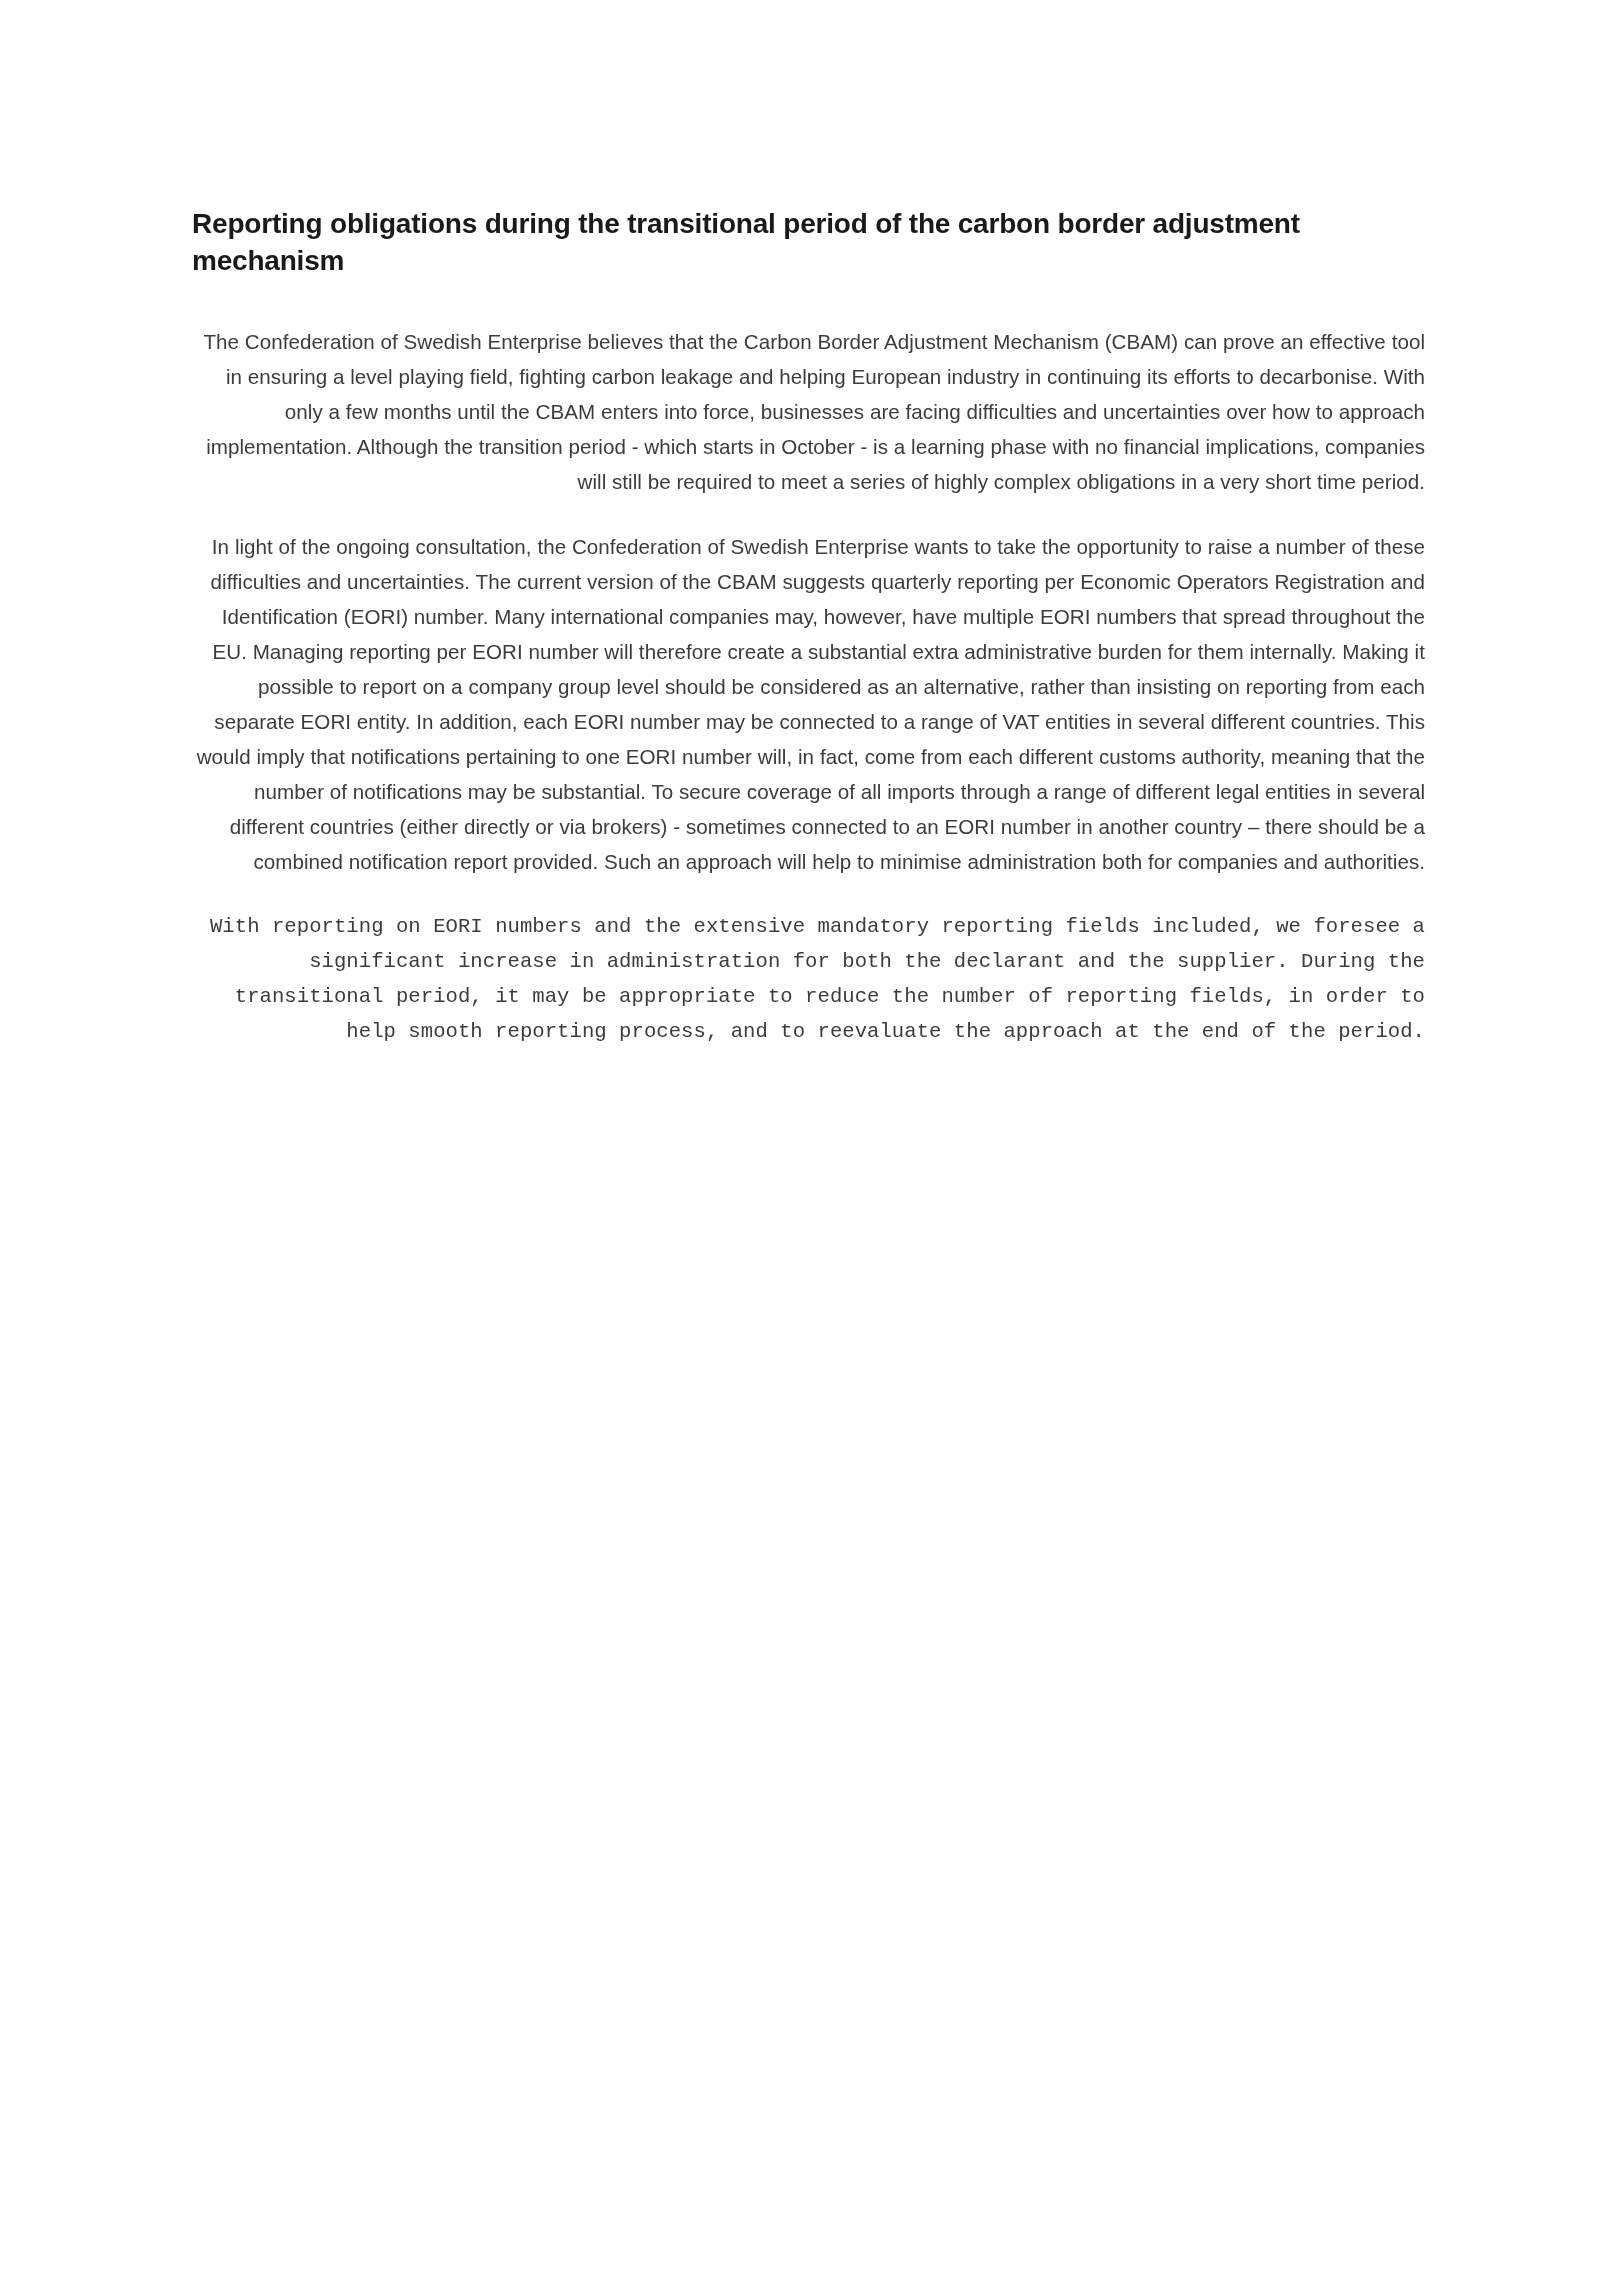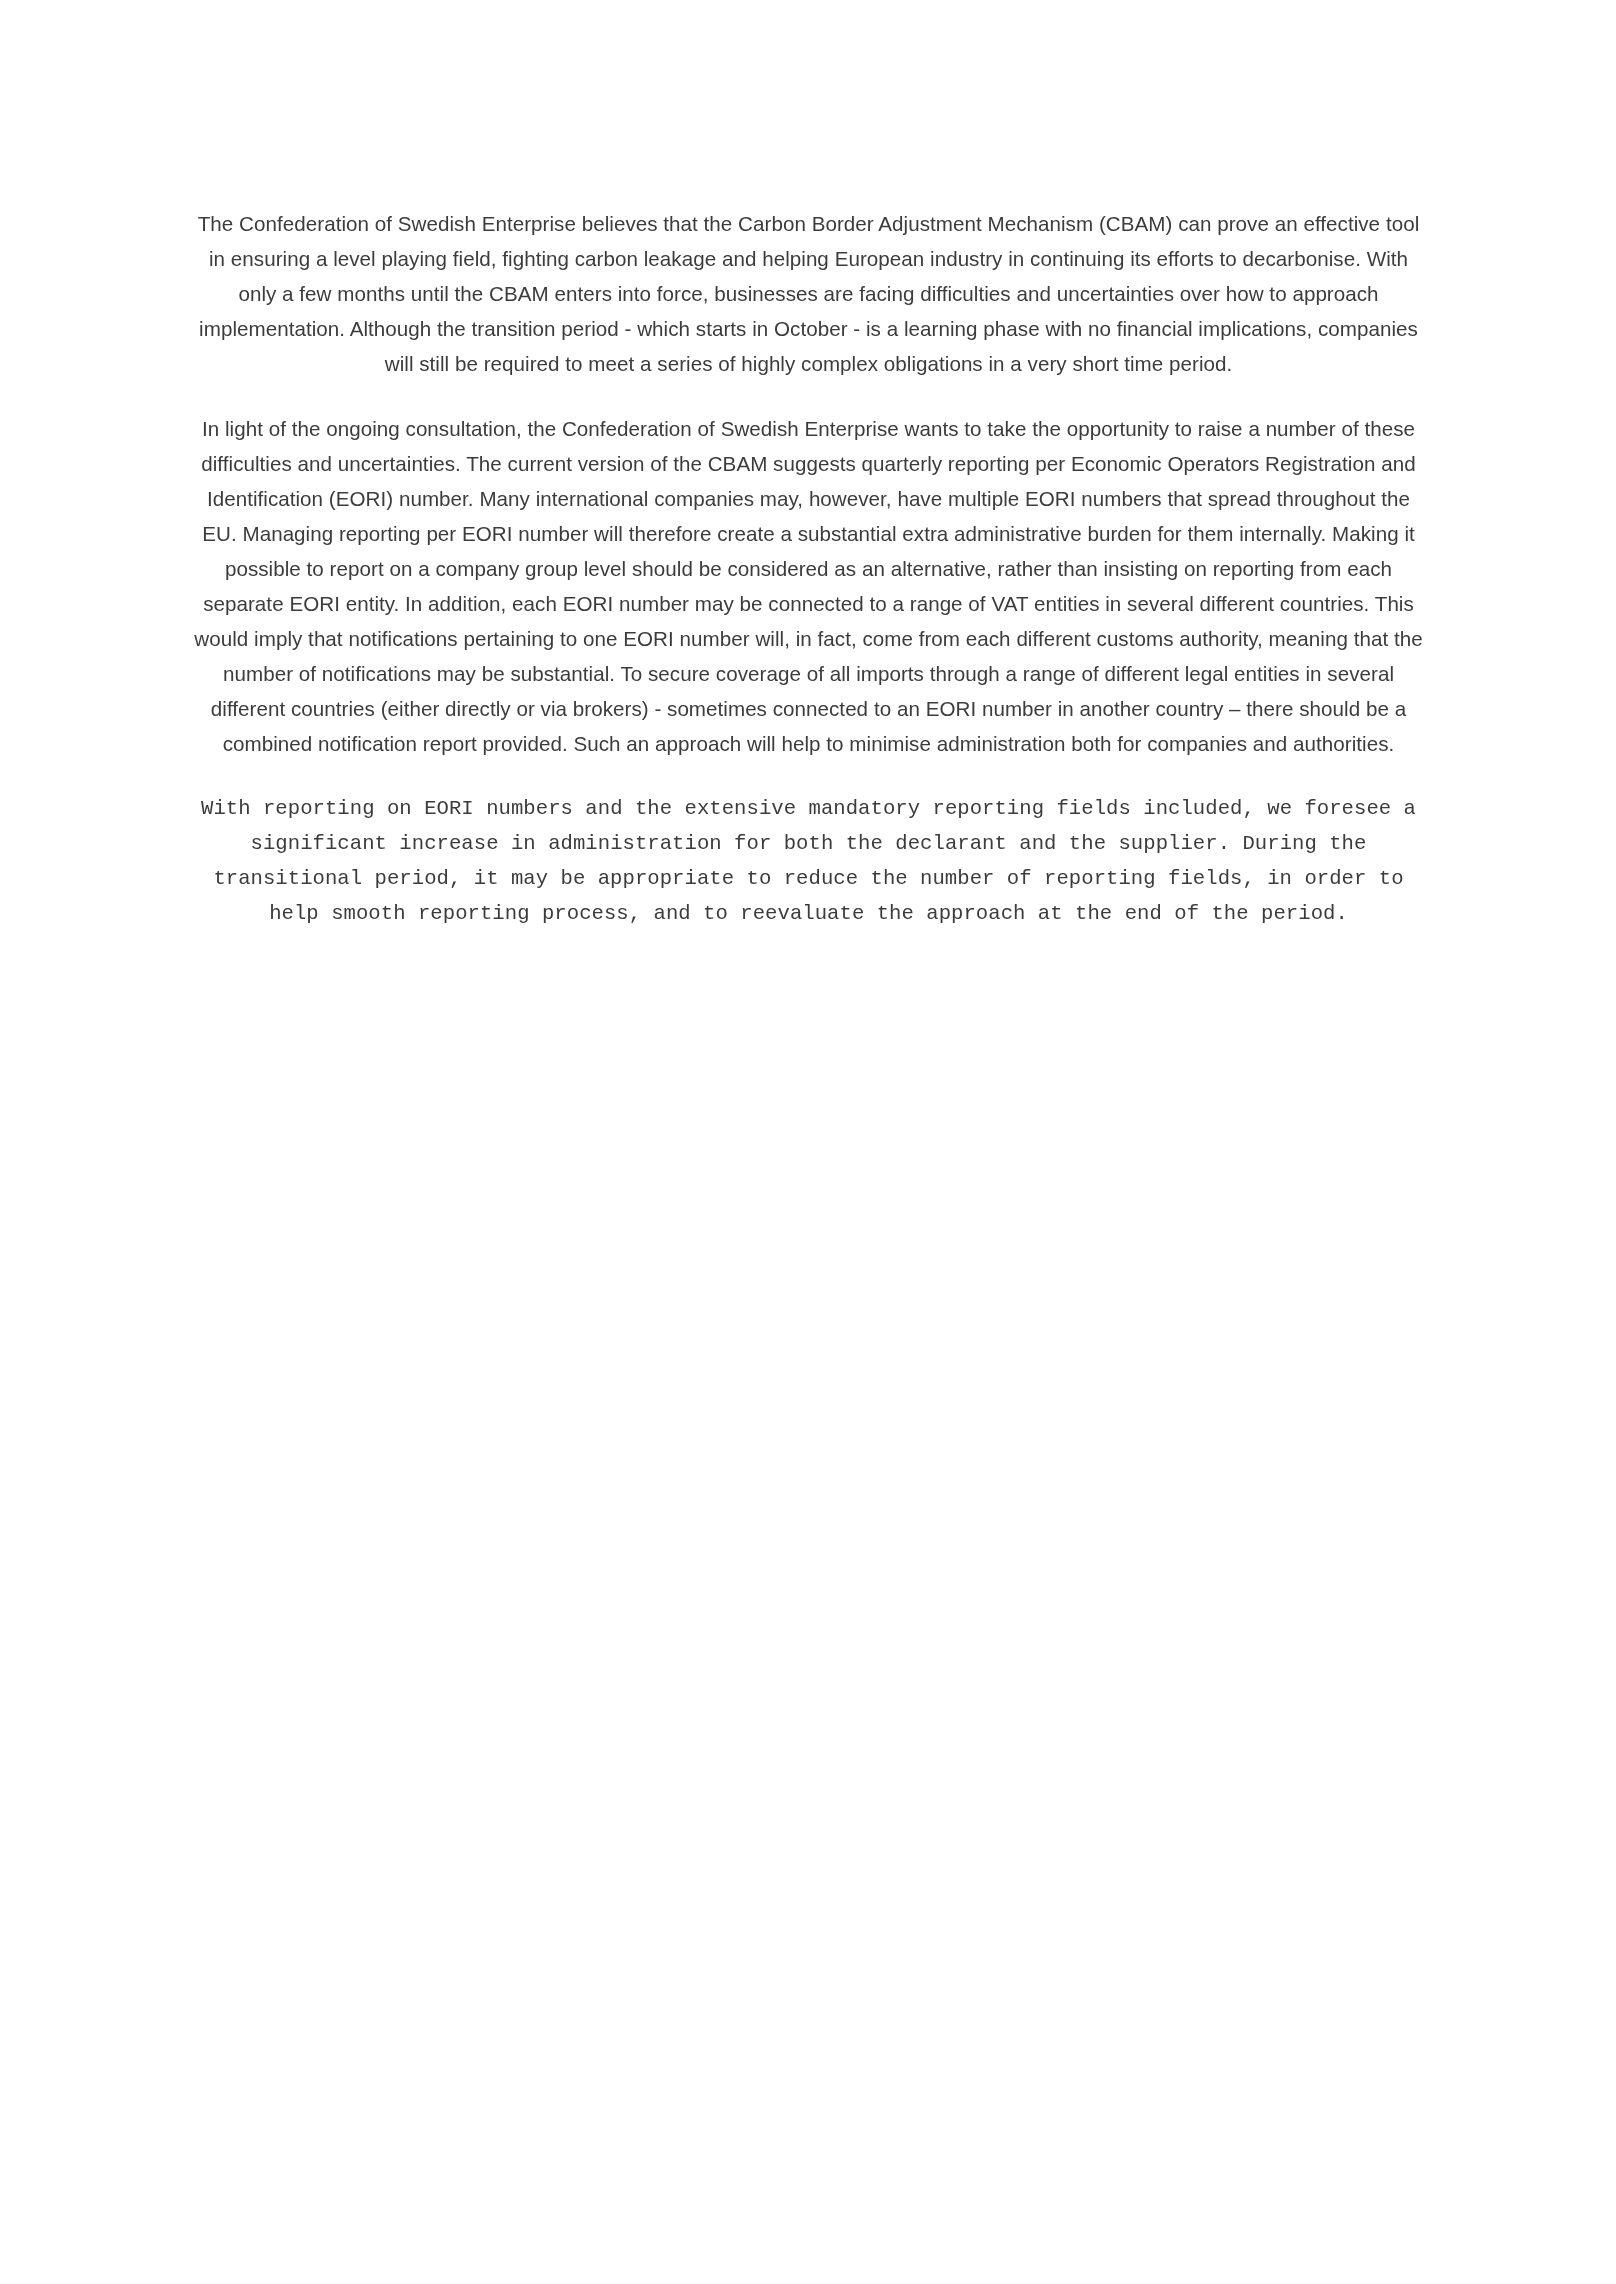--- a/index.html
+++ b/index.html
@@ -33,34 +33,35 @@
     font-weight: bold;
     color: #1a1a1a;
     letter-spacing: -0.2px;
     margin: 0 0 44px 0;
   }
   .doc-paragraph {
     font-size: 20.6px;
     line-height: 1.70;
     color: #3c3c3c;
     margin: 0 0 30px 0;
-    text-align: center;
+    text-align: right;
     letter-spacing: 0.04px;
   }
   .doc-paragraph:last-child {
     margin-bottom: 0;
     font-family: Liberation Mono, monospace;
   }
 </style>
 </head>
 <body>
 
 <div class="page">
   <div class="content">
 
+    <h1 class="doc-title">Reporting obligations during the transitional period of the carbon border adjustment mechanism</h1>
 
     <p class="doc-paragraph">The Confederation of Swedish Enterprise believes that the Carbon Border Adjustment Mechanism (CBAM) can prove an effective tool in ensuring a level playing field, fighting carbon leakage and helping European industry in continuing its efforts to decarbonise. With only a few months until the CBAM enters into force, businesses are facing difficulties and uncertainties over how to approach implementation. Although the transition period - which starts in October - is a learning phase with no financial implications, companies will still be required to meet a series of highly complex obligations in a very short time period.</p>
 
     <p class="doc-paragraph">In light of the ongoing consultation, the Confederation of Swedish Enterprise wants to take the opportunity to raise a number of these difficulties and uncertainties. The current version of the CBAM suggests quarterly reporting per Economic Operators Registration and Identification (EORI) number. Many international companies may, however, have multiple EORI numbers that spread throughout the EU. Managing reporting per EORI number will therefore create a substantial extra administrative burden for them internally. Making it possible to report on a company group level should be considered as an alternative, rather than insisting on reporting from each separate EORI entity. In addition, each EORI number may be connected to a range of VAT entities in several different countries. This would imply that notifications pertaining to one EORI number will, in fact, come from each different customs authority, meaning that the number of notifications may be substantial. To secure coverage of all imports through a range of different legal entities in several different countries (either directly or via brokers) - sometimes connected to an EORI number in another country – there should be a combined notification report provided. Such an approach will help to minimise administration both for companies and authorities.</p>
 
     <p class="doc-paragraph">With reporting on EORI numbers and the extensive mandatory reporting fields included, we foresee a significant increase in administration for both the declarant and the supplier. During the transitional period, it may be appropriate to reduce the number of reporting fields, in order to help smooth reporting process, and to reevaluate the approach at the end of the period.</p>
 
   </div>
 </div>
 

